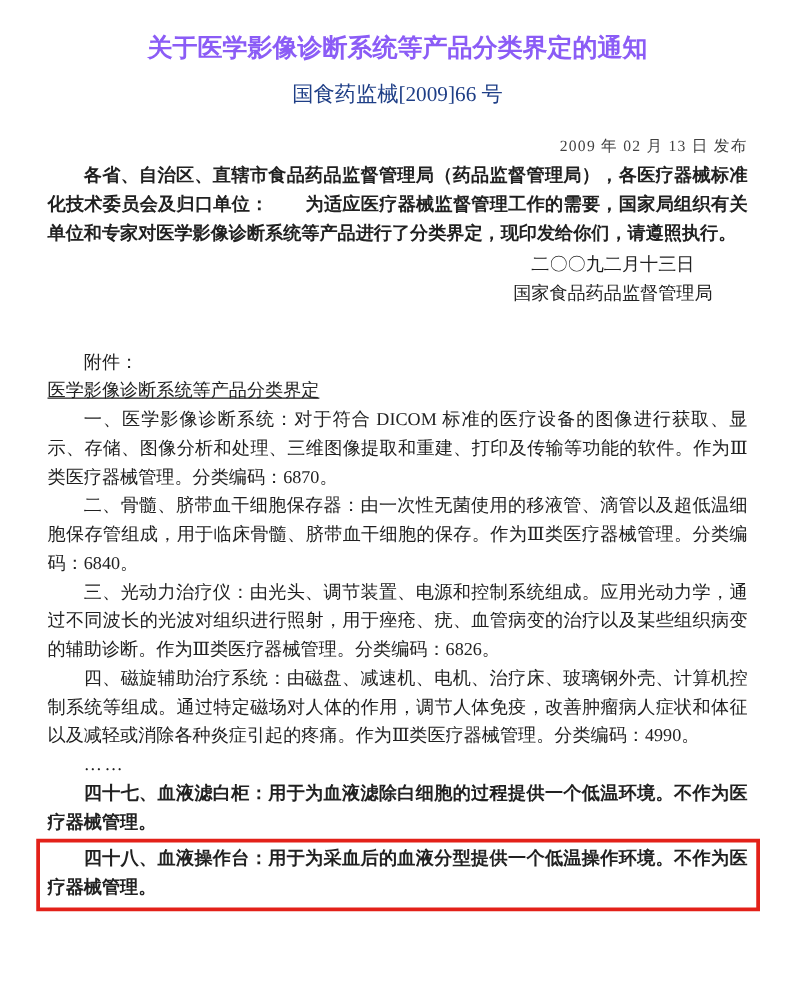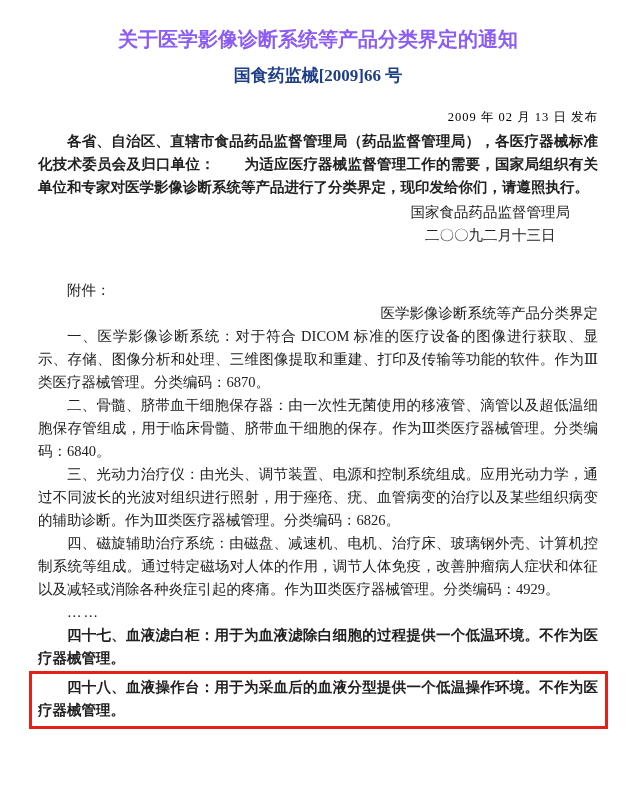--- a/index.html
+++ b/index.html
@@ -25,29 +25,29 @@
     font-size: 20px;
     line-height: 26px;
     font-weight: bold;
     color: #8b5cf6;
   }
   .doc-number {
     margin-top: 13px;
     text-align: center;
     font-size: 17px;
     line-height: 22px;
-    font-weight: bold;
+    font-weight: normal;
     color: #1e3e86;
   }
   .release-date {
     margin-top: 22px;
     text-align: right;
     font-size: 12.5px;
     line-height: 16px;
-    color: #000000;
+    color: #404040;
     letter-spacing: 1px;
   }
   .body-text {
     font-size: 14.5px;
     line-height: 23px;
     text-align: justify;
   }
   .para {
     margin: 0;
   }
@@ -68,22 +68,23 @@
     margin-right: 28px;
   }
   .sig-line {
     line-height: 23px;
   }
   .attachment-label {
     margin-top: 32px;
     text-indent: 2em;
   }
   .attachment-heading {
-    text-align: right;
+    text-align: left;
     line-height: 23px;
+    text-decoration: underline;
   }
   .ellipsis-line {
     text-indent: 2em;
     line-height: 23px;
     letter-spacing: 2px;
   }
   .bold-item {
     font-weight: bold;
   }
   .highlight-box {
@@ -103,36 +104,36 @@
 
   <div class="release-date">2009 年 02 月 13 日 发布</div>
 
   <div class="body-text">
 
     <p class="para indent opening">各省、自治区、直辖市食品药品监督管理局（药品监督管理局），各医疗器械标准化技术委员会及归口单位：　　为适应医疗器械监督管理工作的需要，国家局组织有关单位和专家对医学影像诊断系统等产品进行了分类界定，现印发给你们，请遵照执行。</p>
 
 
     <div class="signature-block">
       <div class="signature-inner">
+        <div class="sig-line">二〇〇九二月十三日</div>
         <div class="sig-line">国家食品药品监督管理局</div>
-        <div class="sig-line">二〇〇九二月十三日</div>
       </div>
     </div>
 
     <p class="para attachment-label">附件：</p>
 
     <div class="attachment-heading">医学影像诊断系统等产品分类界定</div>
 
     <p class="para indent">一、医学影像诊断系统：对于符合 DICOM 标准的医疗设备的图像进行获取、显示、存储、图像分析和处理、三维图像提取和重建、打印及传输等功能的软件。作为Ⅲ类医疗器械管理。分类编码：6870。</p>
 
     <p class="para indent">二、骨髓、脐带血干细胞保存器：由一次性无菌使用的移液管、滴管以及超低温细胞保存管组成，用于临床骨髓、脐带血干细胞的保存。作为Ⅲ类医疗器械管理。分类编码：6840。</p>
 
     <p class="para indent">三、光动力治疗仪：由光头、调节装置、电源和控制系统组成。应用光动力学，通过不同波长的光波对组织进行照射，用于痤疮、疣、血管病变的治疗以及某些组织病变的辅助诊断。作为Ⅲ类医疗器械管理。分类编码：6826。</p>
 
-    <p class="para indent">四、磁旋辅助治疗系统：由磁盘、减速机、电机、治疗床、玻璃钢外壳、计算机控制系统等组成。通过特定磁场对人体的作用，调节人体免疫，改善肿瘤病人症状和体征以及减轻或消除各种炎症引起的疼痛。作为Ⅲ类医疗器械管理。分类编码：4929。</p>
+    <p class="para indent">四、磁旋辅助治疗系统：由磁盘、减速机、电机、治疗床、玻璃钢外壳、计算机控制系统等组成。通过特定磁场对人体的作用，调节人体免疫，改善肿瘤病人症状和体征以及减轻或消除各种炎症引起的疼痛。作为Ⅲ类医疗器械管理。分类编码：4990。</p>
 
 
     <div class="ellipsis-line">……</div>
 
     <p class="para indent bold-item">四十七、血液滤白柜：用于为血液滤除白细胞的过程提供一个低温环境。不作为医疗器械管理。</p>
 
     <div class="highlight-box">
       <p class="para indent bold-item">四十八、血液操作台：用于为采血后的血液分型提供一个低温操作环境。不作为医疗器械管理。</p>
     </div>
 

